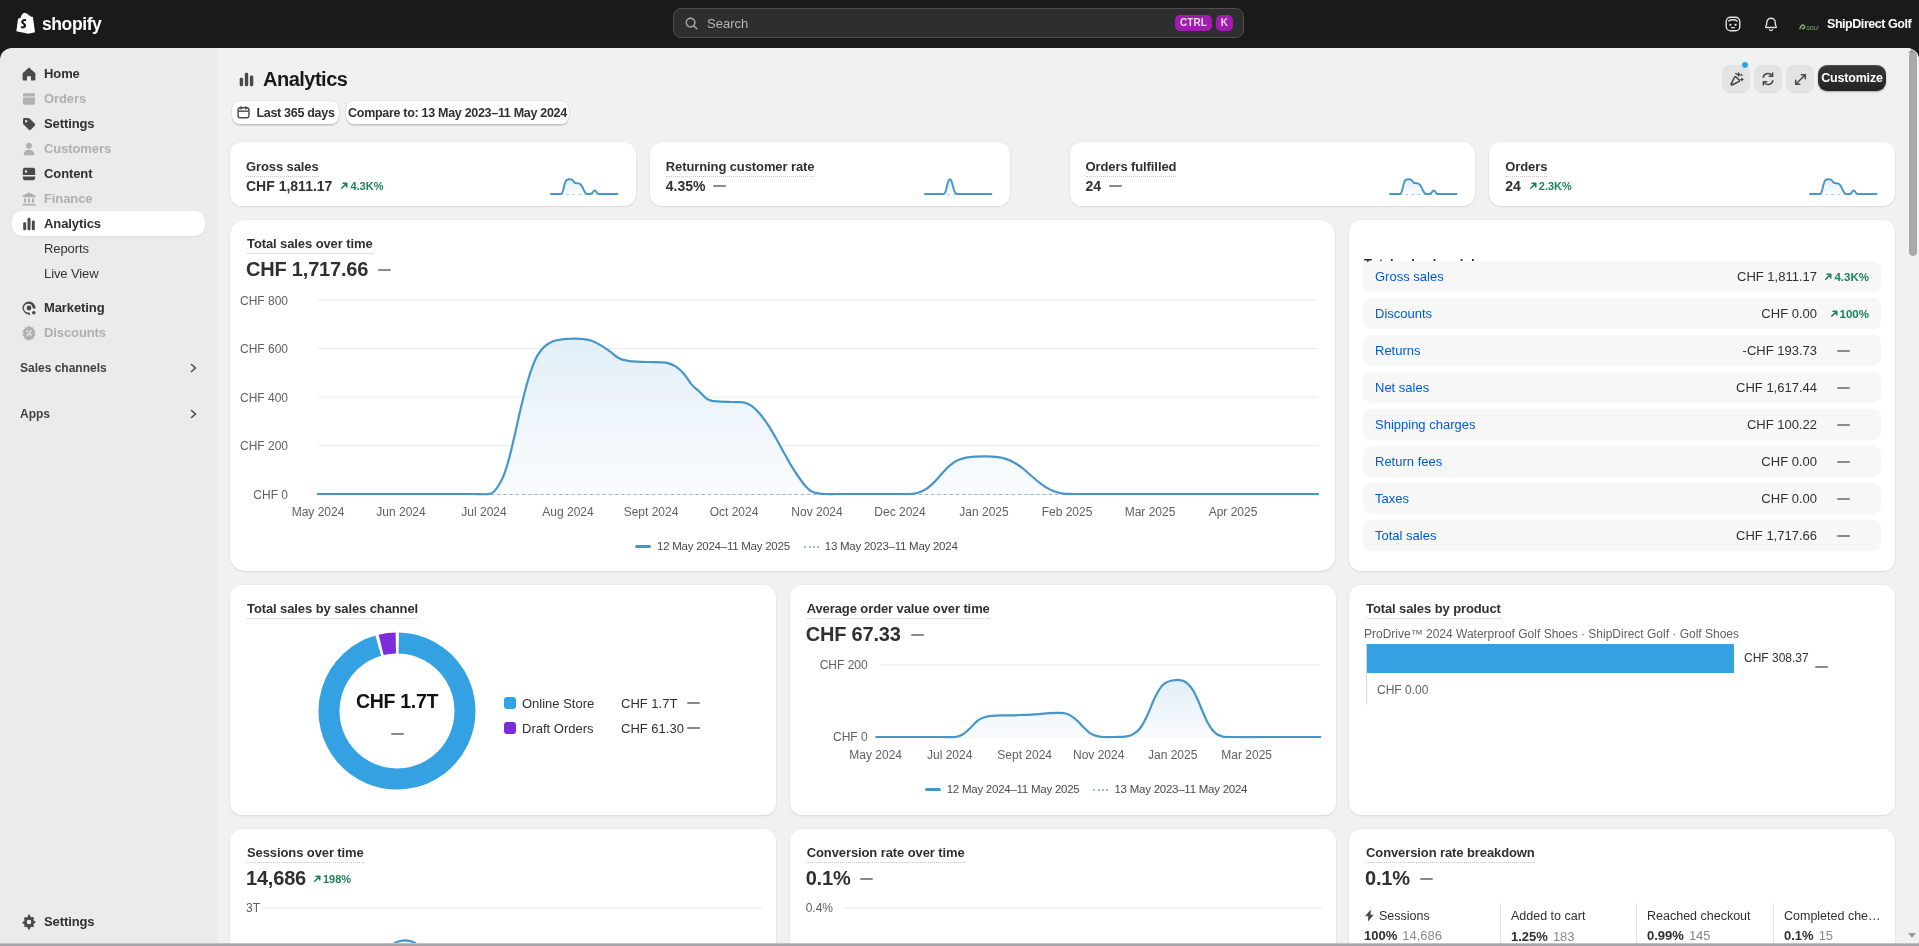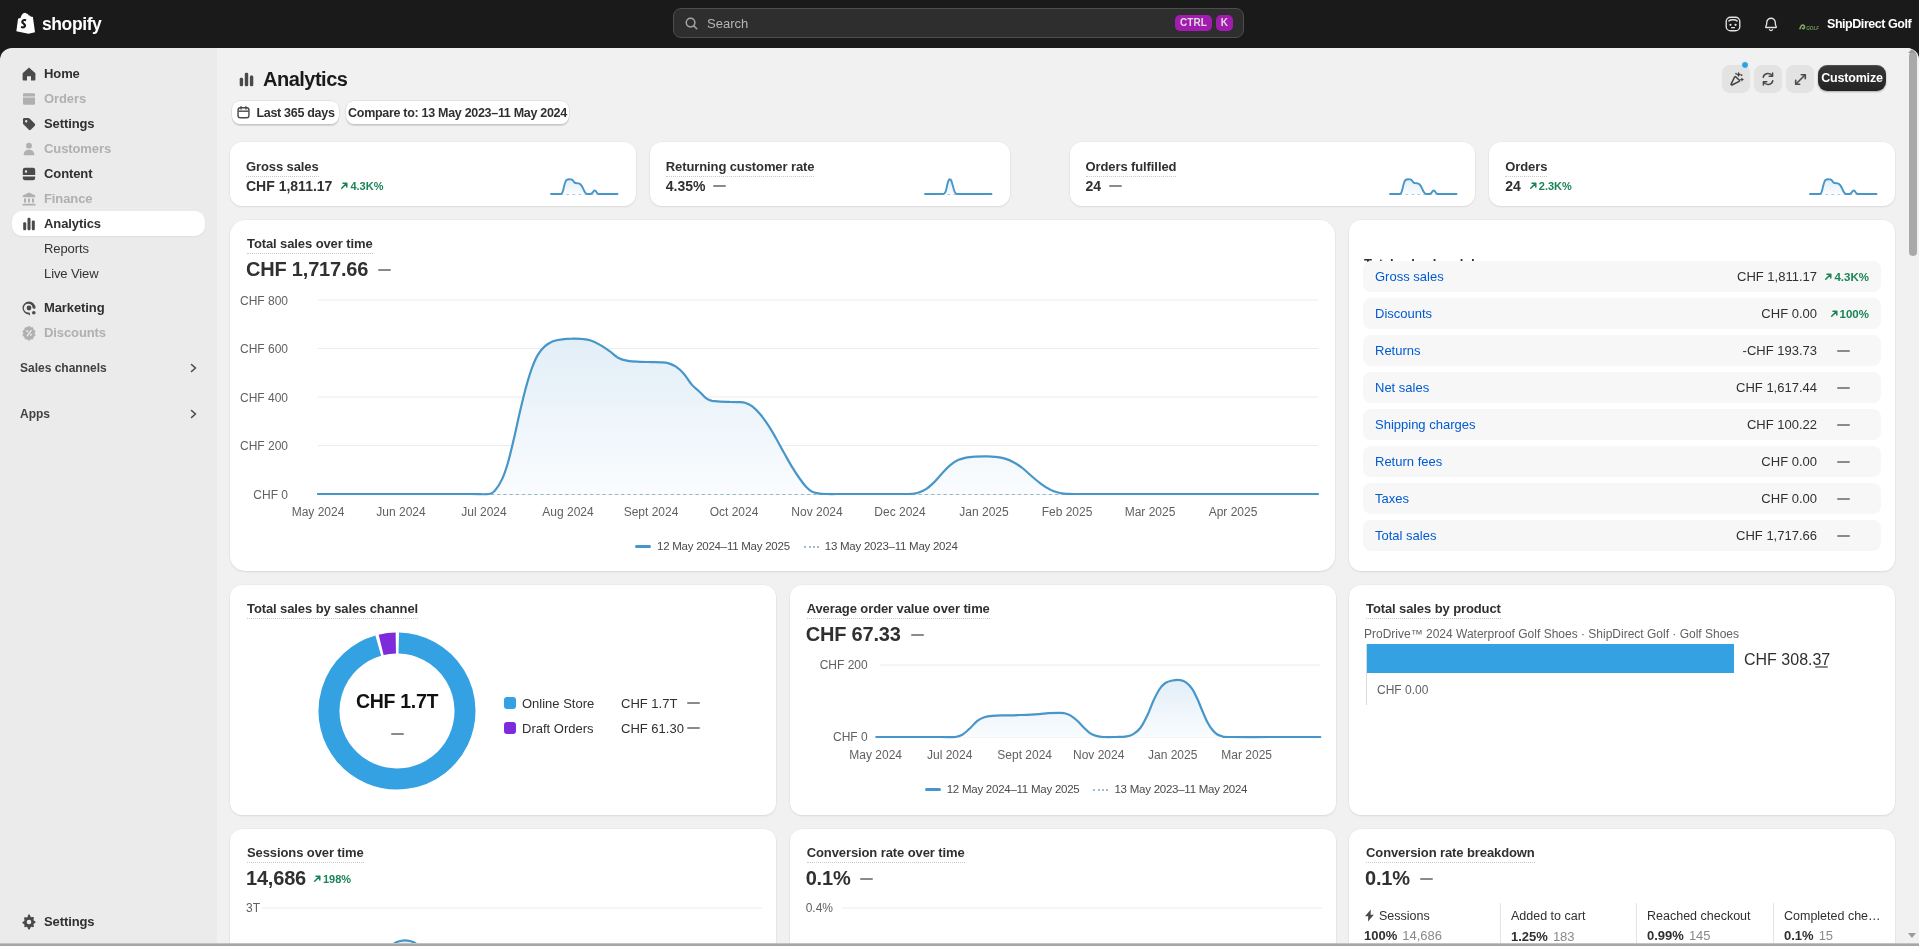--- a/index.html
+++ b/index.html
@@ -463,21 +463,21 @@
       <span><span class="sw"></span>12 May 2024–11 May 2025</span>
       <span><span class="swd"></span>13 May 2023–11 May 2024</span>
     </div>
 </div>
 
 <div class="card" style="left:1349px;top:585px;width:546px;height:230px;">
  <div class="ctitle" style="position:absolute;left:17px;top:16px;"><span>Total sales by product</span></div>
  <div style="position:absolute;left:15px;top:42px;font-size:12px;color:#616161;">ProDrive™ 2024 Waterproof Golf Shoes · ShipDirect Golf · Golf Shoes</div>
  <div style="position:absolute;left:17px;top:59px;width:368px;height:29px;background:#34a2e2;"></div>
  <div style="position:absolute;left:16.5px;top:59px;width:1px;height:61px;background:#d9d9d9;"></div>
- <div style="position:absolute;left:395px;top:66px;font-size:16px;color:#303030;">CHF 308.37</div>
+ <div style="position:absolute;left:395px;top:66px;font-size:12px;color:#303030;">CHF 308.37</div>
  <div style="position:absolute;left:466px;top:72px;"><span class="dash"></span></div>
  <div class="axlab" style="left:28px;top:98px;">CHF 0.00</div>
 </div>
 
 <div class="card" style="left:230px;top:829px;width:546px;height:150px;">
  <div class="ctitle" style="position:absolute;left:17px;top:16px;"><span>Sessions over time</span></div>
  <div style="position:absolute;left:16px;top:38px;display:flex;align-items:center;gap:7px;">
       <span class="bigv">14,686</span>
       <span class="badge">
         <svg class="ar" width="9" height="9" viewBox="0 0 9 9">

